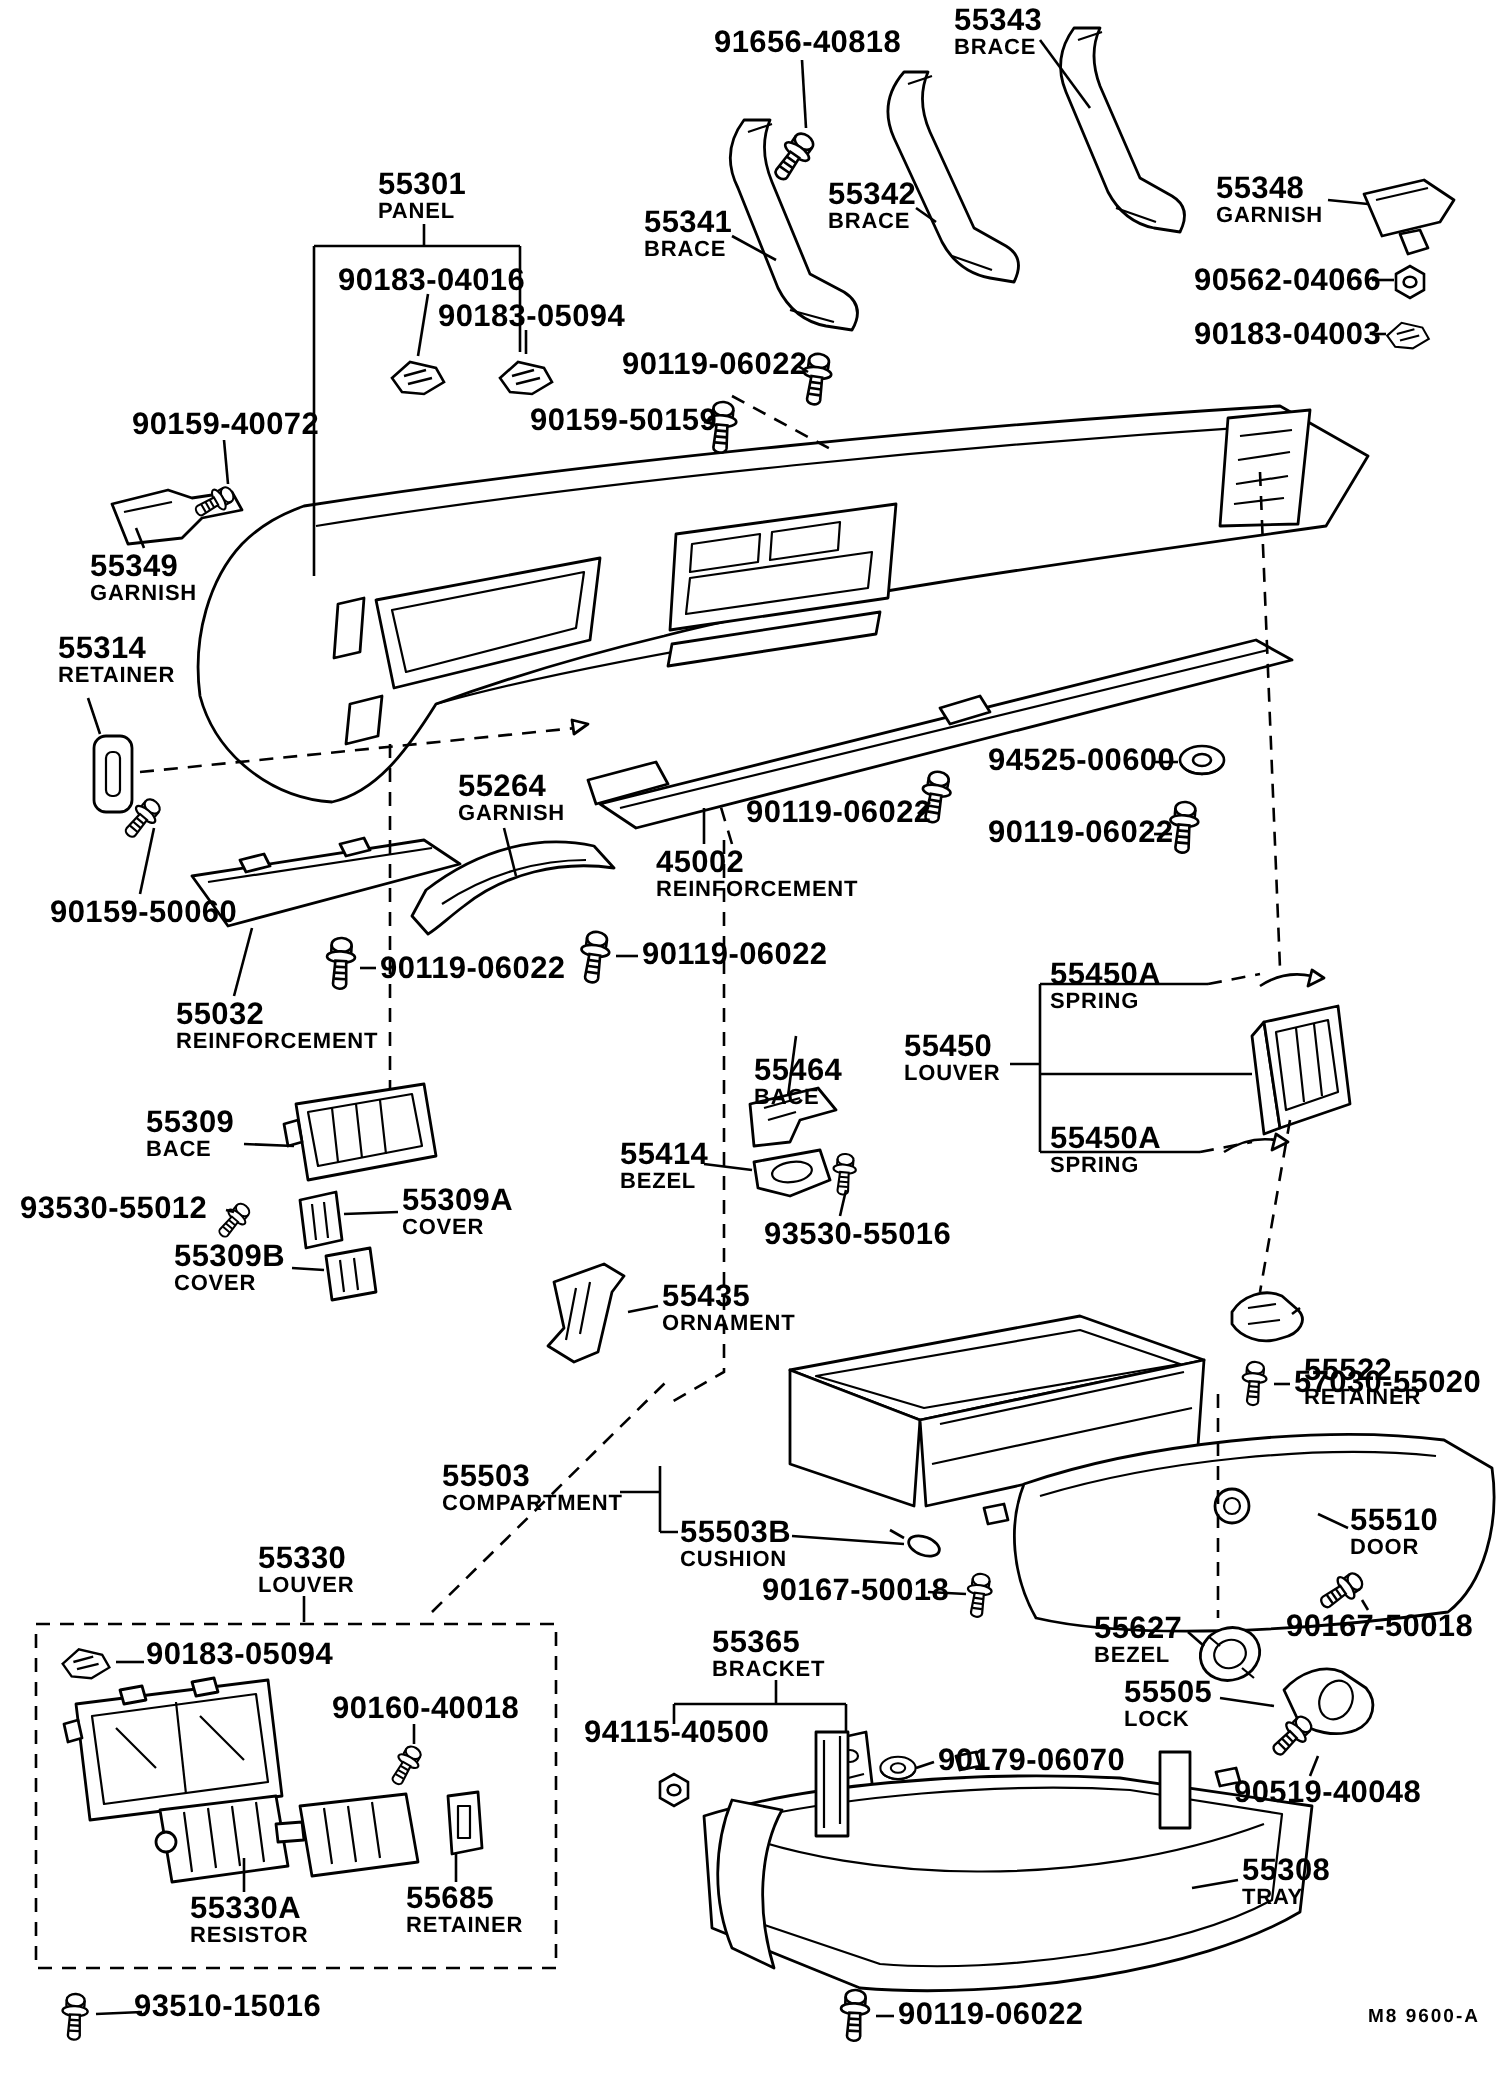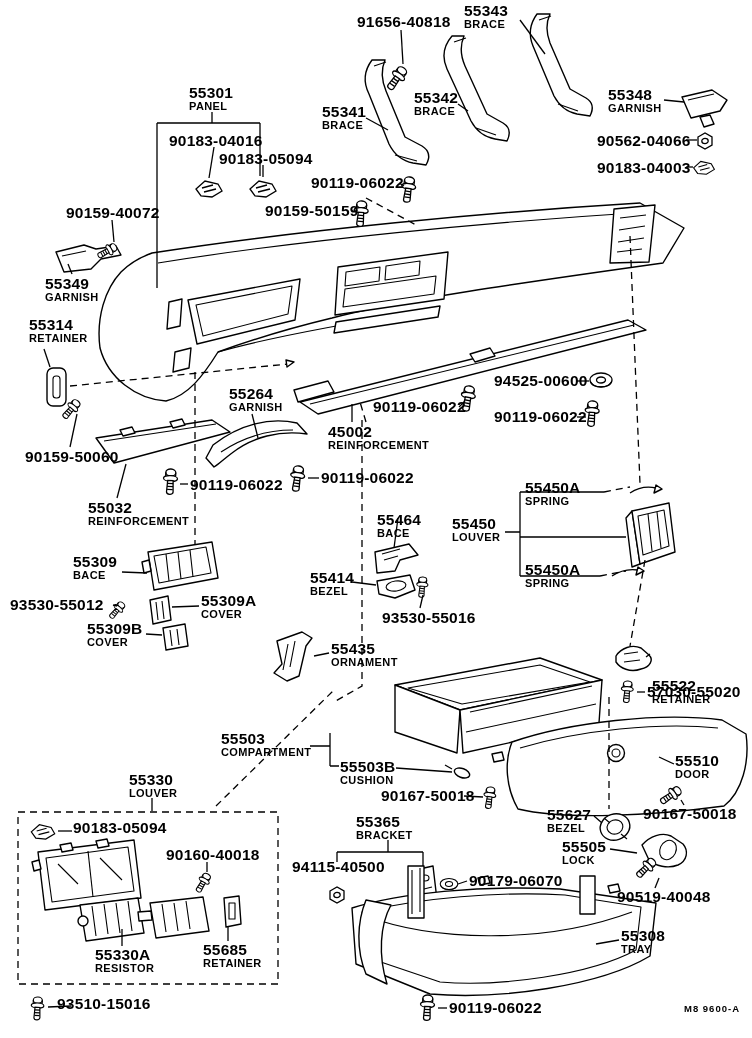--- a/index.html
+++ b/index.html
@@ -383,21 +383,21 @@
     <path class="dsh" d="M366,422 L360,402"></path>
     <path class="dsh" d="M604,492 L630,487"></path>
     <path class="dsh" d="M600,576 L626,571"></path>
     <path class="pt" d="M286,360 l8,2 -7,5 z" fill="#000"></path>
   </g>
 </svg>
 
 <div class="label" style="left:357px;top:14px">
       <div class="code">91656-40818</div>
     </div>
-<div class="label" style="left:464px;top:3px">
+<div class="label" style="left:477px;top:3px">
       <div class="code">55343</div>
       <div class="sub">BRACE</div>
     </div>
 <div class="label" style="left:189px;top:85px">
       <div class="code">55301</div>
       <div class="sub">PANEL</div>
     </div>
 <div class="label" style="left:322px;top:104px">
       <div class="code">55341</div>
       <div class="sub">BRACE</div>
@@ -466,21 +466,21 @@
       <div class="code">90119-06022</div>
     </div>
 <div class="label" style="left:88px;top:500px">
       <div class="code">55032</div>
       <div class="sub">REINFORCEMENT</div>
     </div>
 <div class="label" style="left:525px;top:480px">
       <div class="code">55450A</div>
       <div class="sub">SPRING</div>
     </div>
-<div class="label" style="left:377px;top:512px">
+<div class="label" style="left:377px;top:528px">
       <div class="code">55464</div>
       <div class="sub">BACE</div>
     </div>
 <div class="label" style="left:452px;top:516px">
       <div class="code">55450</div>
       <div class="sub">LOUVER</div>
     </div>
 <div class="label" style="left:525px;top:562px">
       <div class="code">55450A</div>
       <div class="sub">SPRING</div>
@@ -572,21 +572,21 @@
       <div class="sub">RESISTOR</div>
     </div>
 <div class="label" style="left:203px;top:942px">
       <div class="code">55685</div>
       <div class="sub">RETAINER</div>
     </div>
 <div class="label" style="left:621px;top:928px">
       <div class="code">55308</div>
       <div class="sub">TRAY</div>
     </div>
-<div class="label" style="left:57px;top:996px">
+<div class="label" style="left:67px;top:996px">
       <div class="code">93510-15016</div>
     </div>
 <div class="label" style="left:449px;top:1000px">
       <div class="code">90119-06022</div>
     </div>
 
 <div class="footer" style="left:684px;top:1003px">M8 9600-A</div>
 
 </div>
 

